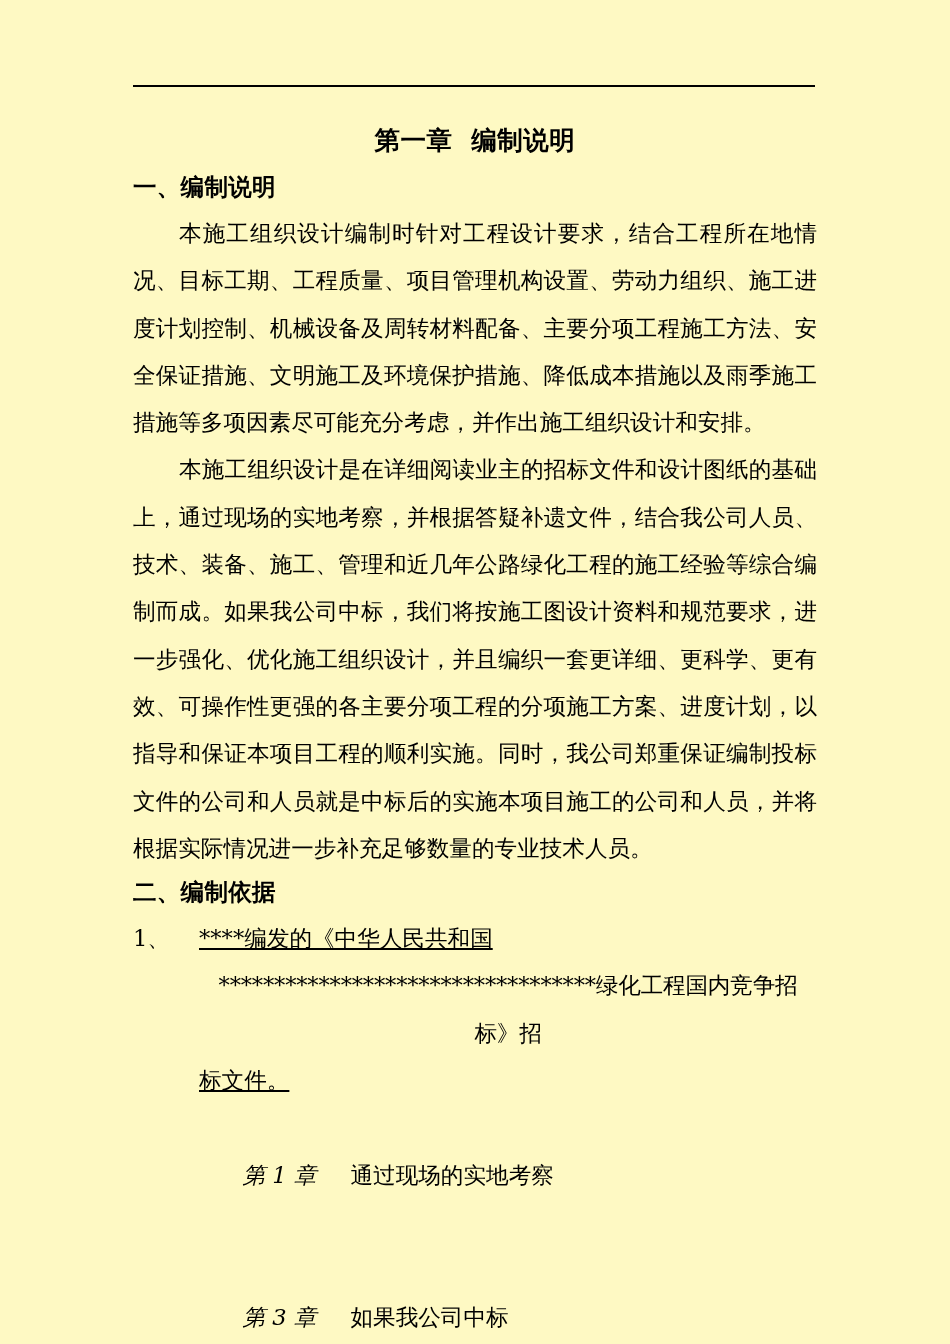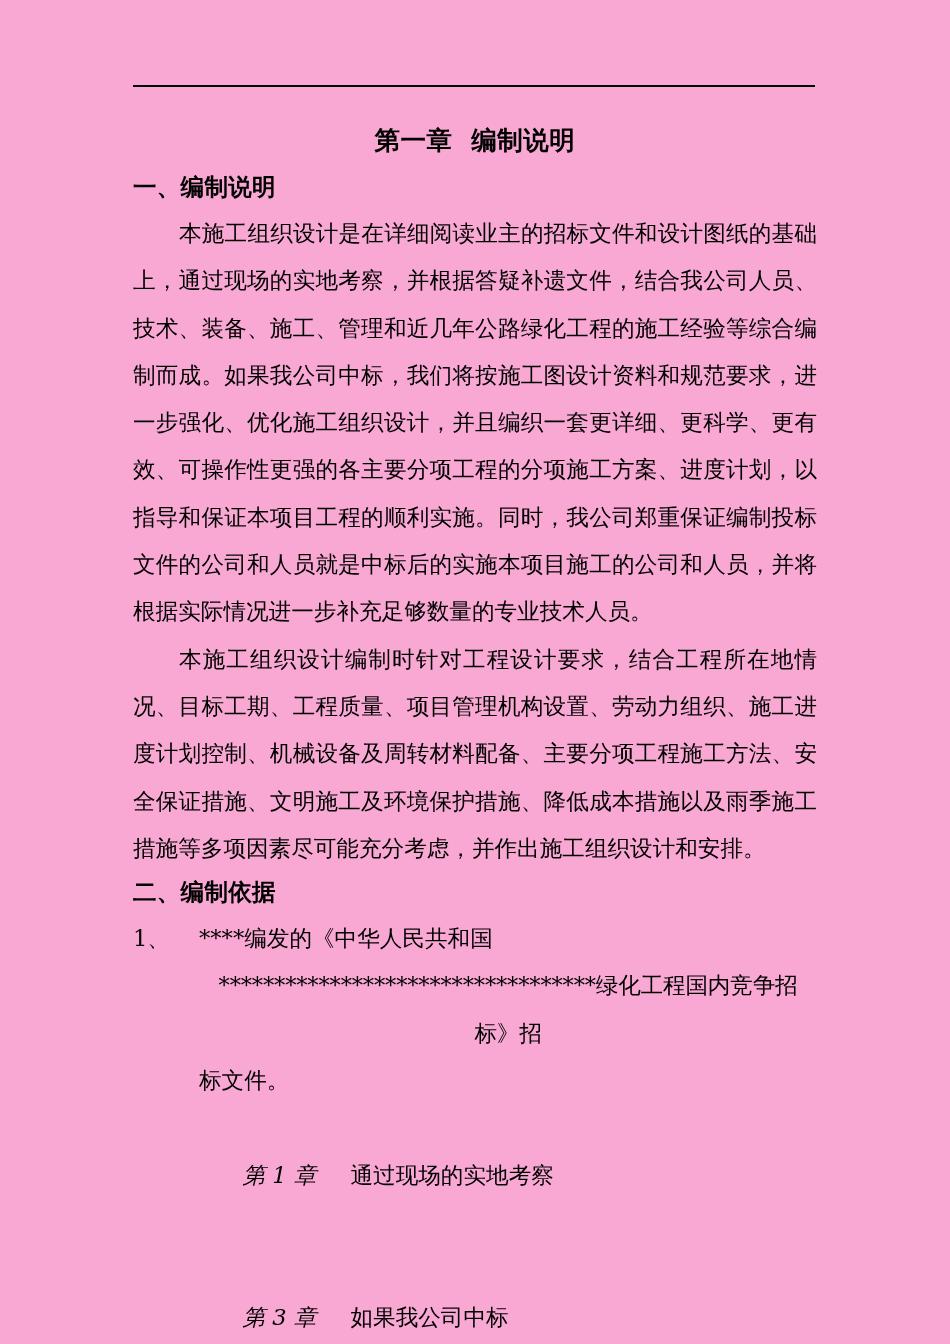--- a/index.html
+++ b/index.html
@@ -15,21 +15,21 @@
     color: #000000;
     overflow: hidden;
   }
 
   .page {
     position: absolute;
     left: 0;
     top: 0;
     width: 950px;
     height: 1344px;
-    background: #f9a8d4;
+    background: #fef9c3;
   }
 
   
   .header-rule {
     position: absolute;
     left: 133px;
     top: 85px;
     width: 682px;
     height: 0;
     border-top: 2.4px solid #000000;
@@ -86,20 +86,21 @@
   .ref-num {
     position: absolute;
     left: 0;
     top: 0;
     width: 60px;
     font-size: 22.6px;
   }
   .ref-line {
     display: block;
     white-space: nowrap;
+    text-decoration: underline;
   }
   .ref-line-wrap {
     display: block;
     white-space: normal;
     word-break: break-all;
     text-align: center;
   }
   .stars {
     letter-spacing: -0.2px;
   }
@@ -128,23 +129,23 @@
 <div class="page">
 
   <div class="header-rule"></div>
 
   <div class="content">
 
     <h1 class="doc-title">第一章  编制说明</h1>
 
     <h2 class="section-heading">一、编制说明</h2>
 
+    <p class="body-par">本施工组织设计编制时针对工程设计要求，结合工程所在地情况、目标工期、工程质量、项目管理机构设置、劳动力组织、施工进度计划控制、机械设备及周转材料配备、主要分项工程施工方法、安全保证措施、文明施工及环境保护措施、降低成本措施以及雨季施工措施等多项因素尽可能充分考虑，并作出施工组织设计和安排。</p>
+
     <p class="body-par">本施工组织设计是在详细阅读业主的招标文件和设计图纸的基础上，通过现场的实地考察，并根据答疑补遗文件，结合我公司人员、技术、装备、施工、管理和近几年公路绿化工程的施工经验等综合编制而成。如果我公司中标，我们将按施工图设计资料和规范要求，进一步强化、优化施工组织设计，并且编织一套更详细、更科学、更有效、可操作性更强的各主要分项工程的分项施工方案、进度计划，以指导和保证本项目工程的顺利实施。同时，我公司郑重保证编制投标文件的公司和人员就是中标后的实施本项目施工的公司和人员，并将根据实际情况进一步补充足够数量的专业技术人员。</p>
-
-    <p class="body-par">本施工组织设计编制时针对工程设计要求，结合工程所在地情况、目标工期、工程质量、项目管理机构设置、劳动力组织、施工进度计划控制、机械设备及周转材料配备、主要分项工程施工方法、安全保证措施、文明施工及环境保护措施、降低成本措施以及雨季施工措施等多项因素尽可能充分考虑，并作出施工组织设计和安排。</p>
 
     <h2 class="section-heading">二、编制依据</h2>
 
     <div class="ref-item">
       <span class="ref-num">1、</span>
       <span class="ref-line">****编发的《中华人民共和国</span>
       <span class="ref-line-wrap stars">**********************************绿化工程国内竞争招标》招</span>
       <span class="ref-line">标文件。</span>
     </div>
 

